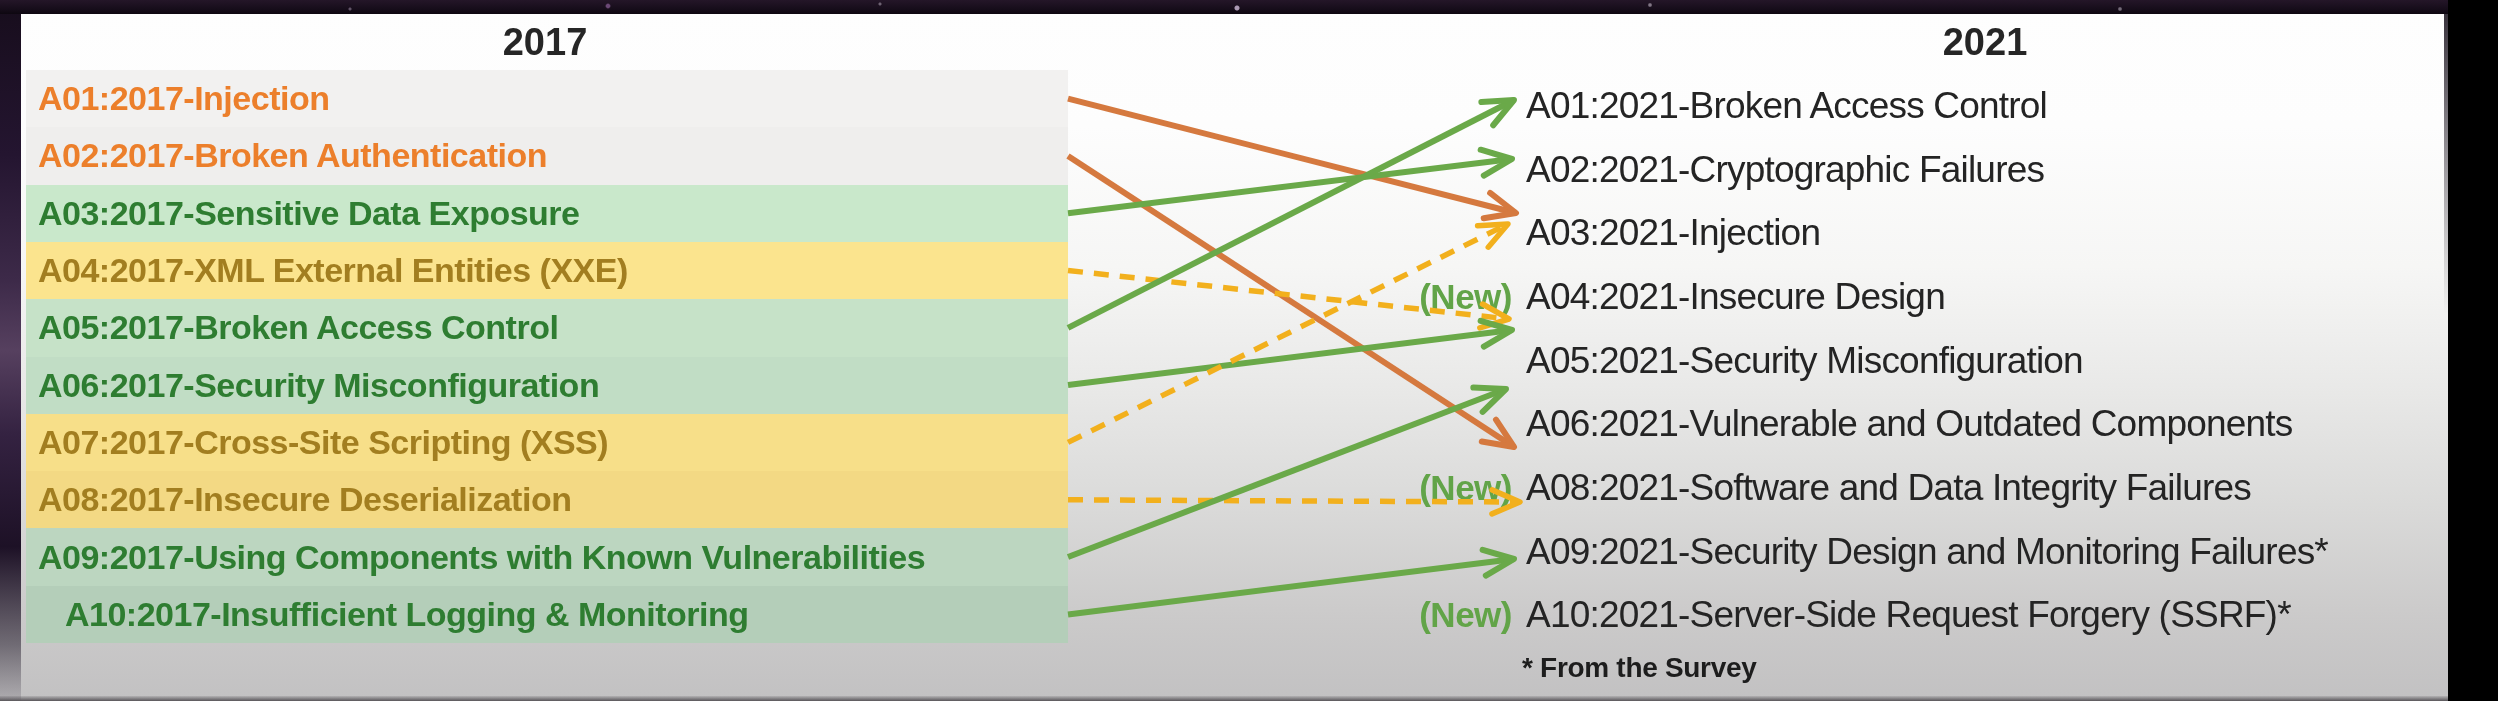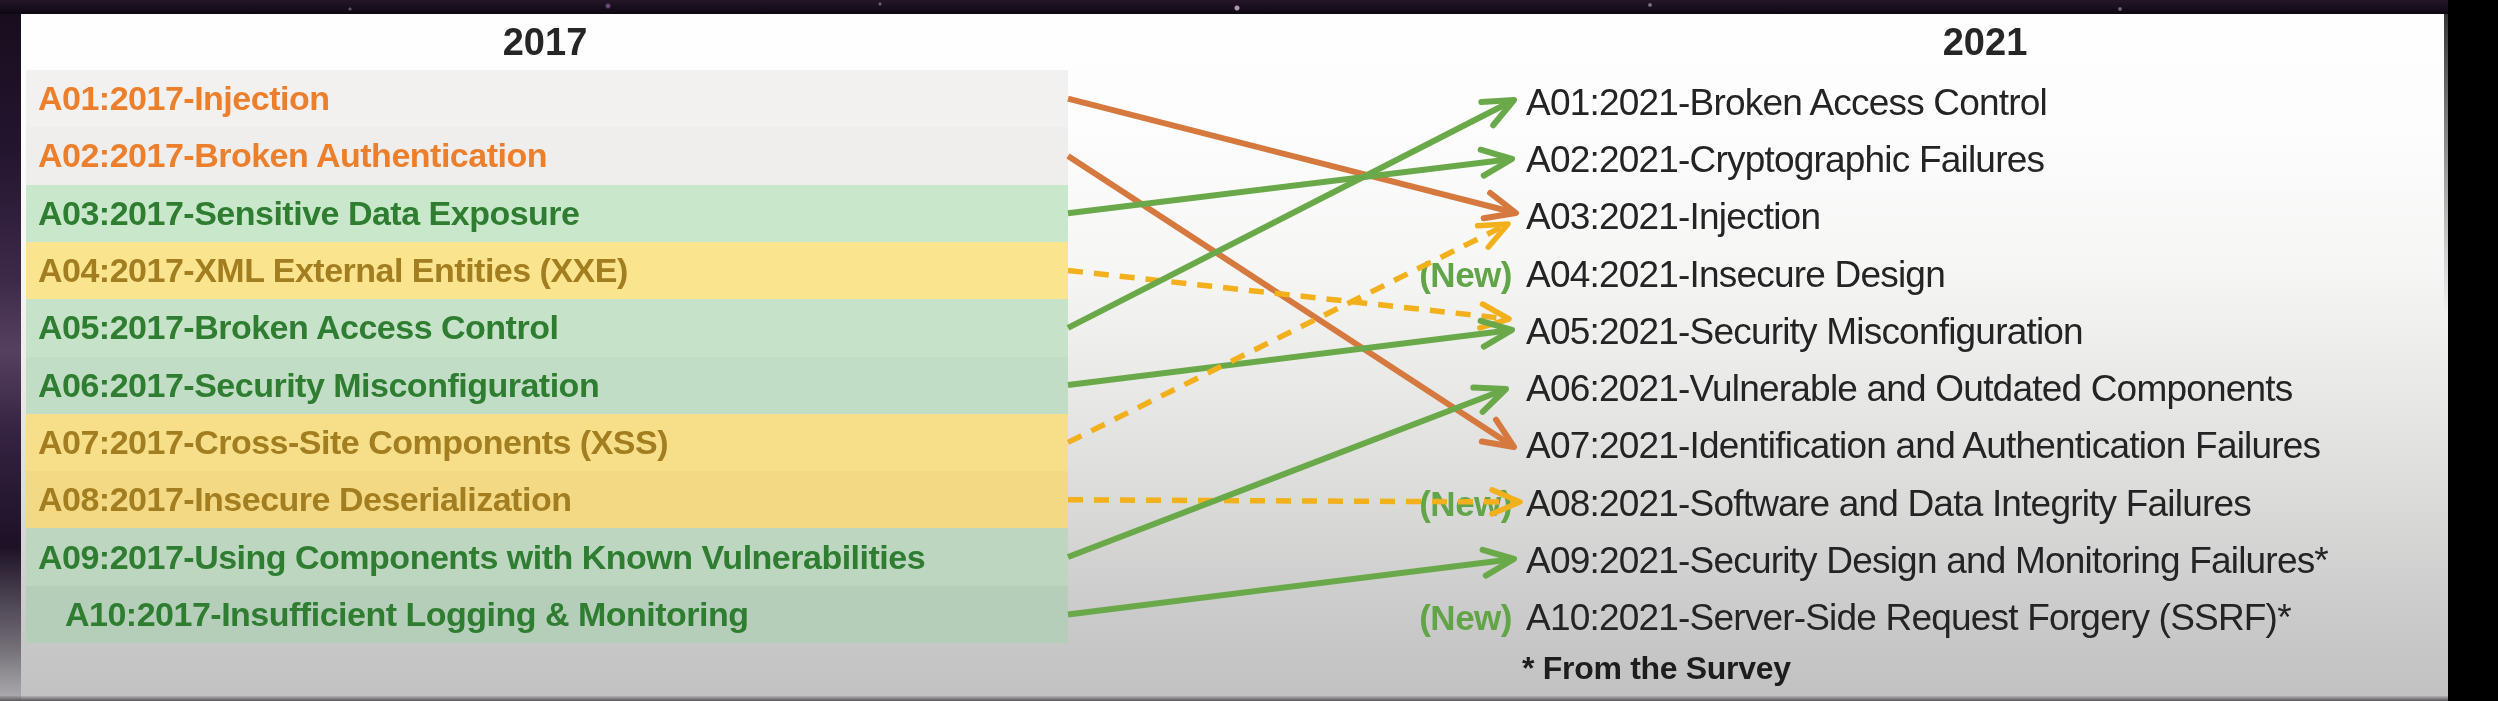--- a/index.html
+++ b/index.html
@@ -58,21 +58,21 @@
   .rrow{flex:1;display:flex;align-items:center;}
   .new-label{
     width:132px;margin-right:14px;text-align:right;flex:none;
     font-size:35px;font-weight:700;color:var(--new-green);letter-spacing:-0.5px;white-space:nowrap;
   }
   .rtext{
     font-size:37px;font-weight:400;color:var(--right-text);letter-spacing:-0.8px;white-space:nowrap;
   }
   .footnote{
     position:absolute;left:1522px;top:668px;transform:translateY(-50%);z-index:2;
-    font-size:32px;font-weight:600;color:#1d1d1d;letter-spacing:-0.3px;
+    font-size:28px;font-weight:600;color:#1d1d1d;letter-spacing:-0.3px;
   }
   
   #arrows{position:absolute;left:0;top:0;z-index:3;}
   #arrows line{fill:none;}
 </style>
 </head>
 <body>
 
 <div id="stage">
 
@@ -97,21 +97,21 @@
     <div class="lrow" style="background: rgb(251, 228, 142);">
         <span style="color: rgb(162, 126, 32);">A04:2017-XML External Entities (XXE)</span>
       </div>
     <div class="lrow" style="background: rgb(198, 226, 200);">
         <span style="color: rgb(46, 125, 49);">A05:2017-Broken Access Control</span>
       </div>
     <div class="lrow" style="background: rgb(193, 221, 197);">
         <span style="color: rgb(46, 125, 49);">A06:2017-Security Misconfiguration</span>
       </div>
     <div class="lrow" style="background: rgb(247, 223, 137);">
-        <span style="color: rgb(162, 126, 32);">A07:2017-Cross-Site Components (XSS)</span>
+        <span style="color: rgb(162, 126, 32);">A07:2017-Cross-Site Scripting (XSS)</span>
       </div>
     <div class="lrow" style="background: rgb(243, 217, 132);">
         <span style="color: rgb(162, 126, 32);">A08:2017-Insecure Deserialization</span>
       </div>
     <div class="lrow" style="background: rgb(188, 214, 192);">
         <span style="color: rgb(46, 125, 49);">A09:2017-Using Components with Known Vulnerabilities</span>
       </div>
     <div class="lrow" style="background: rgb(180, 206, 185); padding-left: 39px;">
         <span style="color: rgb(46, 125, 49);">A10:2017-Insufficient Logging &amp; Monitoring</span>
       </div>
@@ -134,24 +134,20 @@
         <span class="new-label">(New)</span>
         <span class="rtext">A04:2021-Insecure Design</span>
       </div>
     <div class="rrow">
         <span class="new-label"></span>
         <span class="rtext">A05:2021-Security Misconfiguration</span>
       </div>
     <div class="rrow">
         <span class="new-label"></span>
         <span class="rtext">A06:2021-Vulnerable and Outdated Components</span>
-      </div>
-    <div class="rrow">
-        <span class="new-label"></span>
-        <span class="rtext">A07:2021-Identification and Authentication Failures</span>
       </div>
     <div class="rrow">
         <span class="new-label">(New)</span>
         <span class="rtext">A08:2021-Software and Data Integrity Failures</span>
       </div>
     <div class="rrow">
         <span class="new-label"></span>
         <span class="rtext">A09:2021-Security Design and Monitoring Failures*</span>
       </div>
     <div class="rrow">

